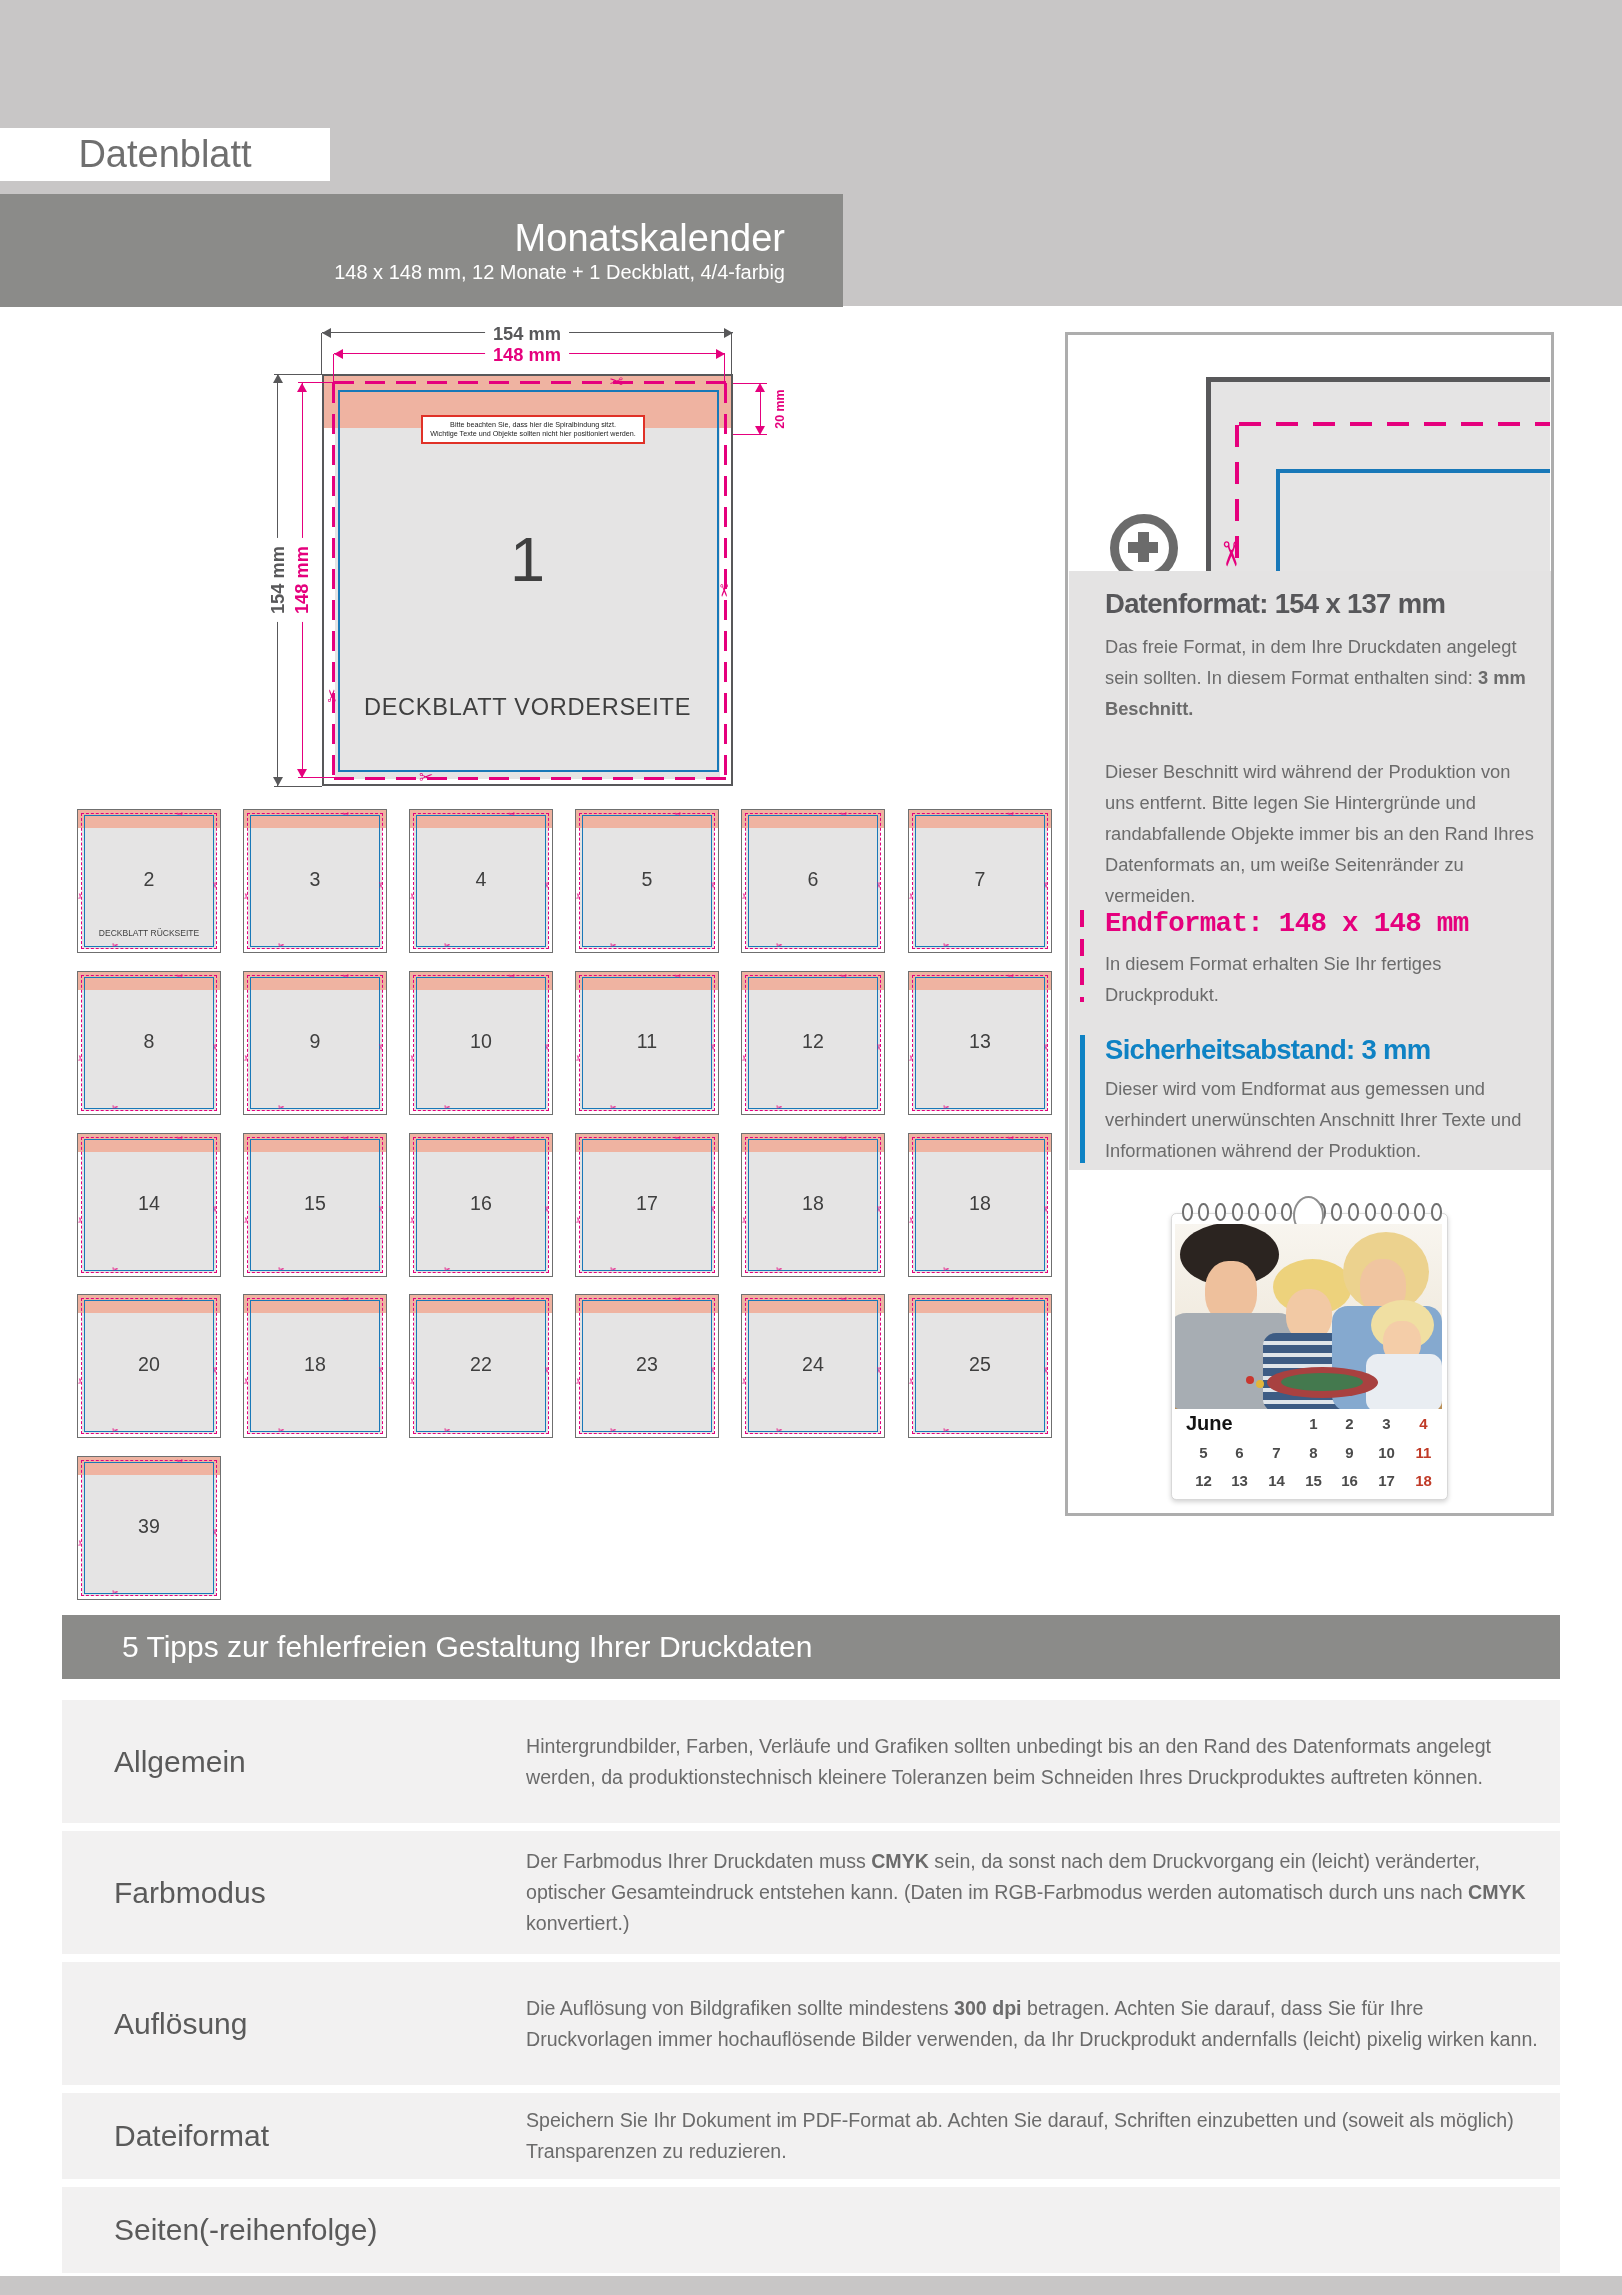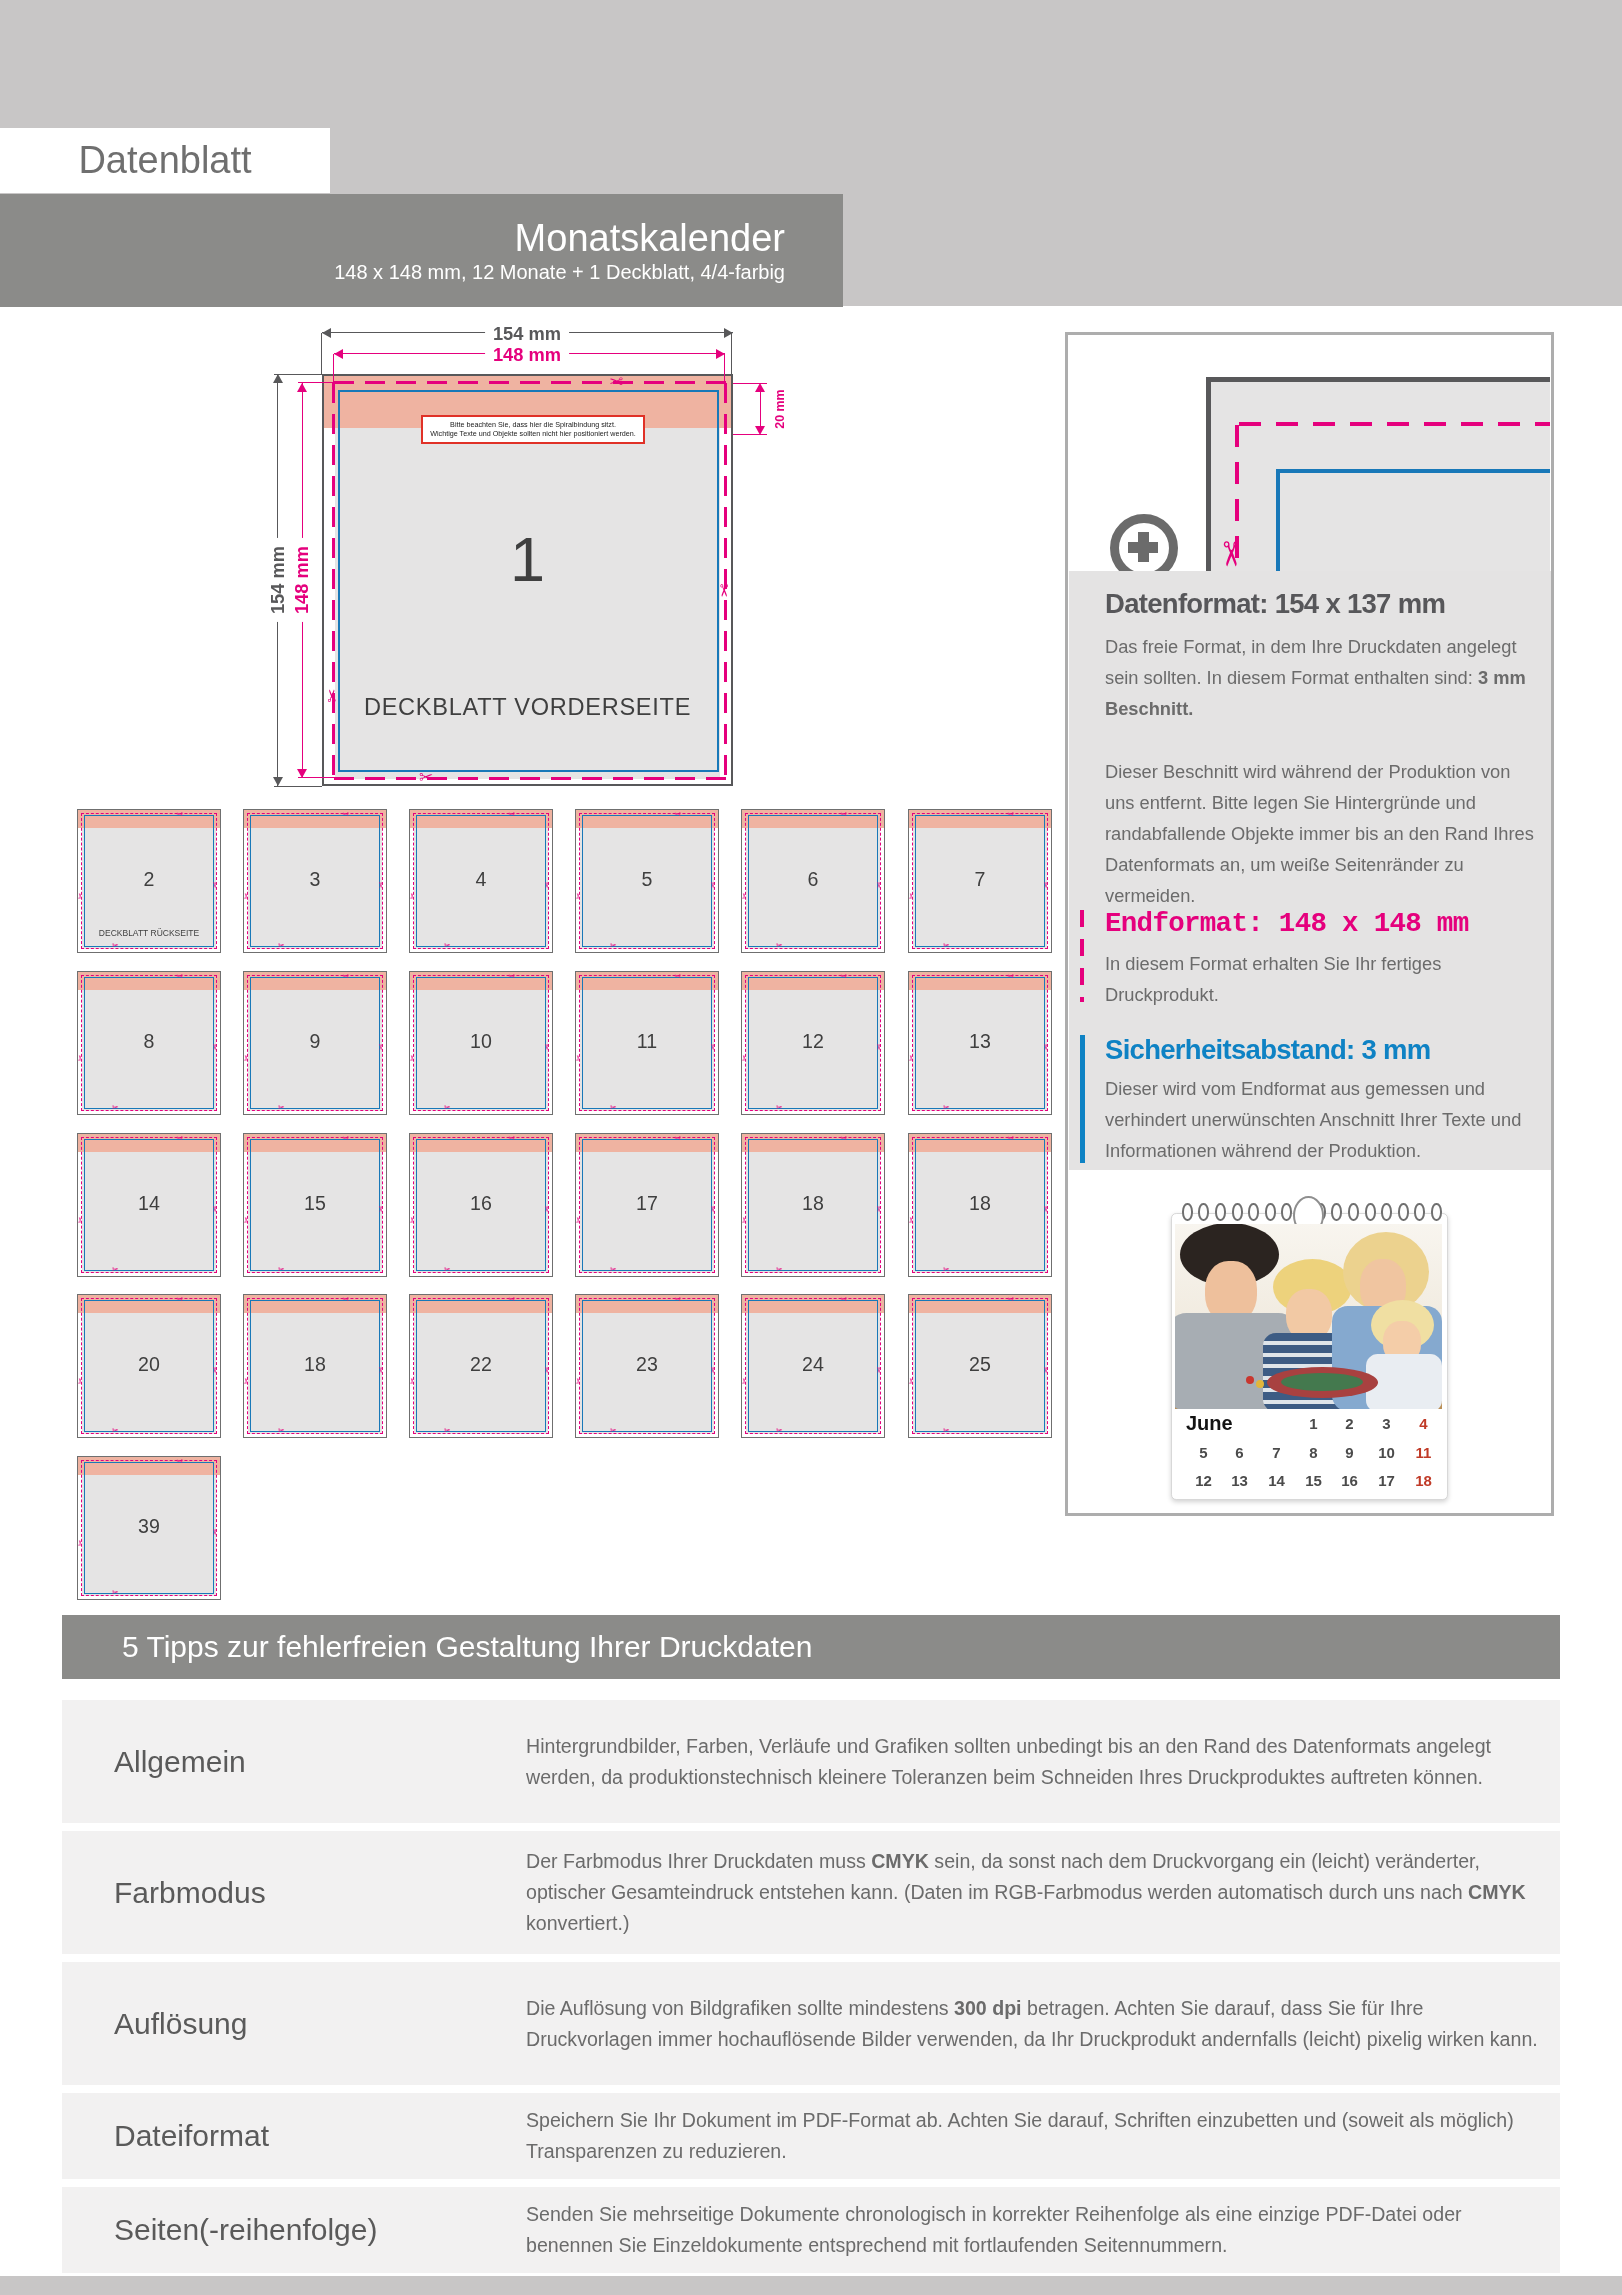--- a/index.html
+++ b/index.html
@@ -2,21 +2,21 @@
 <html style="font-size:10.5px"><head>
 <meta charset="utf-8">
 <style>
   html,body{margin:0;padding:0;}
   body{width:1623px;height:2295px;position:relative;background:#ffffff;
        font-family:"Liberation Sans", sans-serif;color:#58585a;}
   #page{position:absolute;inset:0;overflow:hidden;}
 
   
   .top-gray{position:absolute;left:0;top:0;width:1623px;height:306px;background:#c8c6c6;}
-  .datenblatt-box{position:absolute;left:0;top:128px;width:330px;height:65px;background:#ffffff;
+  .datenblatt-box{position:absolute;left:0;top:128px;width:330px;height:53px;background:#ffffff;
       display:flex;align-items:center;justify-content:center;font-size:38px;color:#6f6f6f;}
   .header-bar{position:absolute;left:0;top:194px;width:843px;height:113px;background:#8b8b89;
       display:flex;flex-direction:column;justify-content:center;align-items:flex-end;
       padding-right:58px;box-sizing:border-box;color:#ffffff;}
   .header-bar .t{font-size:38px;line-height:42px;}
   .header-bar .s{font-size:20px;line-height:26px;}
 
   
   .hline{position:absolute;height:1.3px;background:#58585a;}
   .vline{position:absolute;width:1.3px;background:#58585a;}
@@ -596,21 +596,18 @@
         </div>
       </div>
       <div class="tip-row" style="top: 2093px; height: 86px;">
         <div class="tip-label">Dateiformat</div>
         <div class="tip-body">
           <span>Speichern Sie Ihr Dokument im PDF-Format ab. Achten Sie darauf, Schriften einzubetten und (soweit als möglich) Transparenzen zu reduzieren.</span>
         </div>
       </div>
       <div class="tip-row" style="top: 2187px; height: 86px;">
         <div class="tip-label">Seiten(-reihenfolge)</div>
-        <div class="tip-body">
-          <span>Senden Sie mehrseitige Dokumente chronologisch in korrekter Reihenfolge als eine einzige PDF-Datei oder benennen Sie Einzeldokumente entsprechend mit fortlaufenden Seitennummern.</span>
-        </div>
       </div>
     </div>
 
   <div class="footer-band"></div>
 </div>
 
 
 </body></html>

